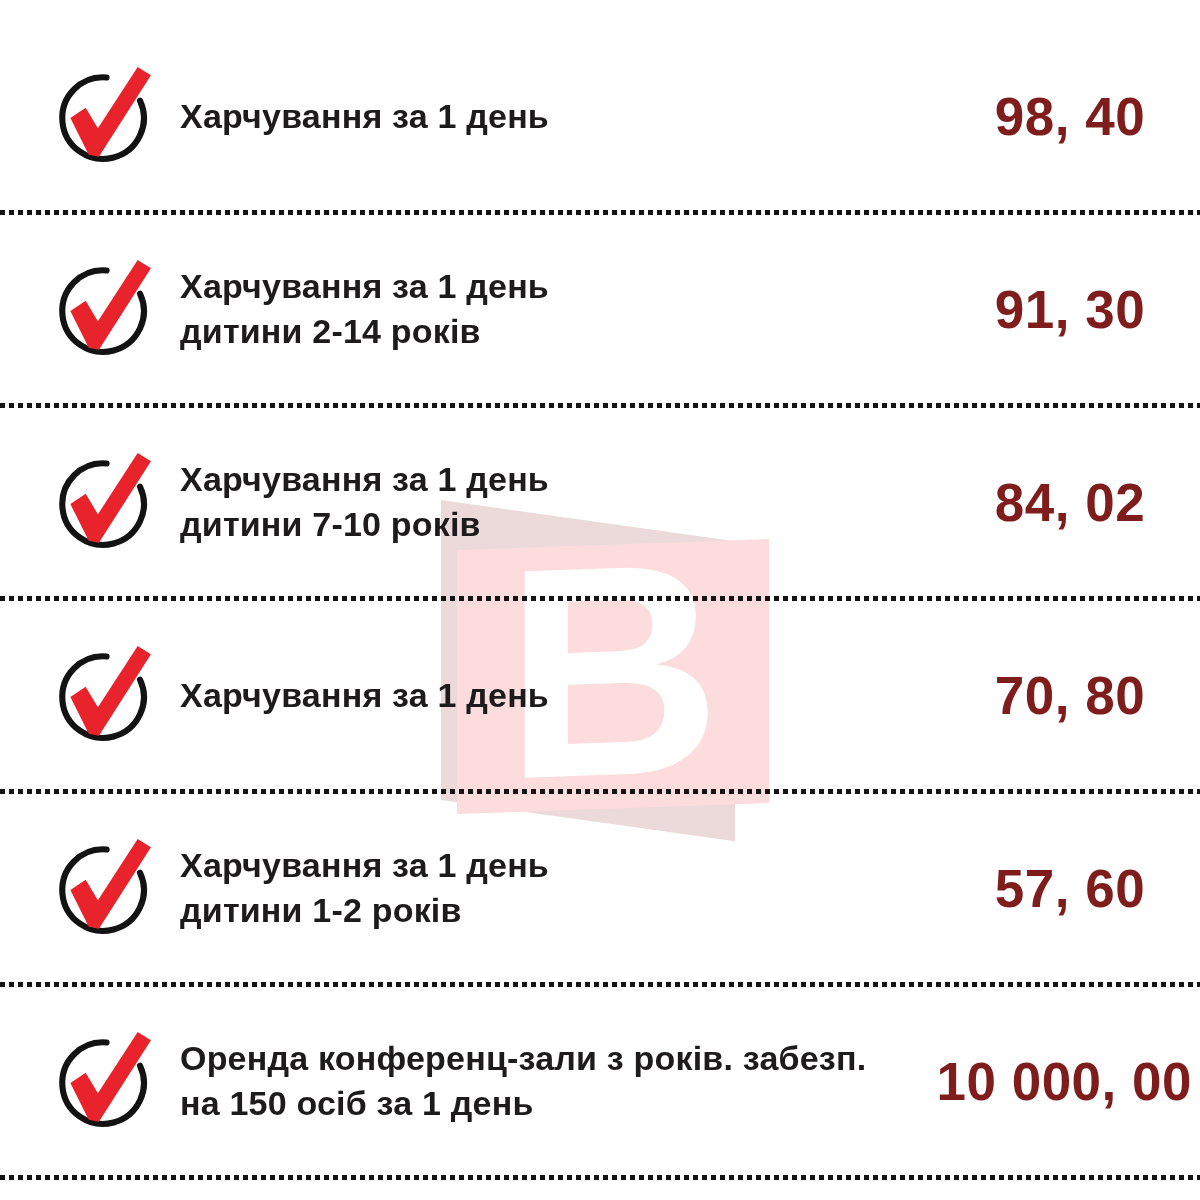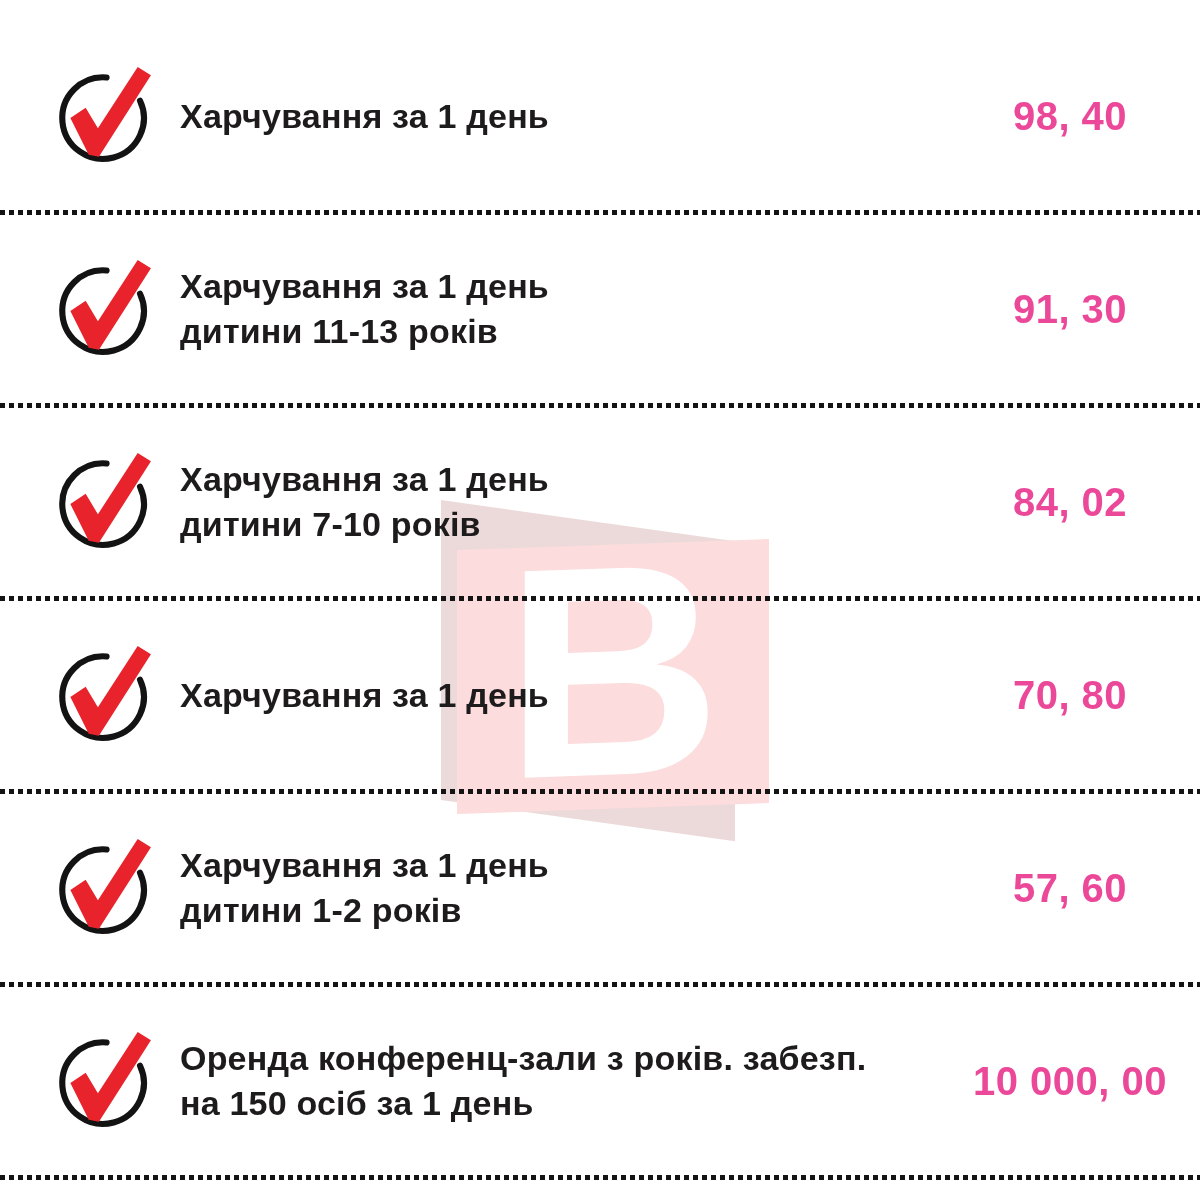--- a/index.html
+++ b/index.html
@@ -63,23 +63,23 @@
     font-size: 34px;
     font-weight: bold;
     color: #1d1b1c;
     line-height: 45px;
     letter-spacing: 0.2px;
   }
   .label span { display: block; }
   .price {
     flex: 0 0 244px;
     text-align: center;
-    font-size: 40px;
+    font-size: 53px;
     font-weight: bold;
-    color: #ec4899;
+    color: #7f1d1d;
     letter-spacing: 0.5px;
     white-space: nowrap;
   }
   .sep {
     height: 5px;
     width: 1200px;
     background-image: repeating-linear-gradient(to right, #141414 0 5px, transparent 5px 9px);
   }
 </style>
 </head>
@@ -112,21 +112,21 @@
 
     <div class="row">
       <div class="icon-wrap">
         <svg viewBox="0 0 100 100">
           <path d="M86.3 35.1 A40 40 0 1 1 53.5 12.2" fill="none" stroke="#131313" stroke-width="6" stroke-linecap="round"></path>
           <path d="M18 52 L33 42 L45 62 L84 2 L97 10 L46 90 L36 88 Z" fill="#e8232b"></path>
         </svg>
       </div>
       <div class="label">
         <span>Харчування за 1 день</span>
-        <span>дитини 11-13 років</span>
+        <span>дитини 2-14 років</span>
       </div>
       <div class="price">91, 30</div>
     </div>
     <div class="sep"></div>
 
     <div class="row">
       <div class="icon-wrap">
         <svg viewBox="0 0 100 100">
           <path d="M86.3 35.1 A40 40 0 1 1 53.5 12.2" fill="none" stroke="#131313" stroke-width="6" stroke-linecap="round"></path>
           <path d="M18 52 L33 42 L45 62 L84 2 L97 10 L46 90 L36 88 Z" fill="#e8232b"></path>

